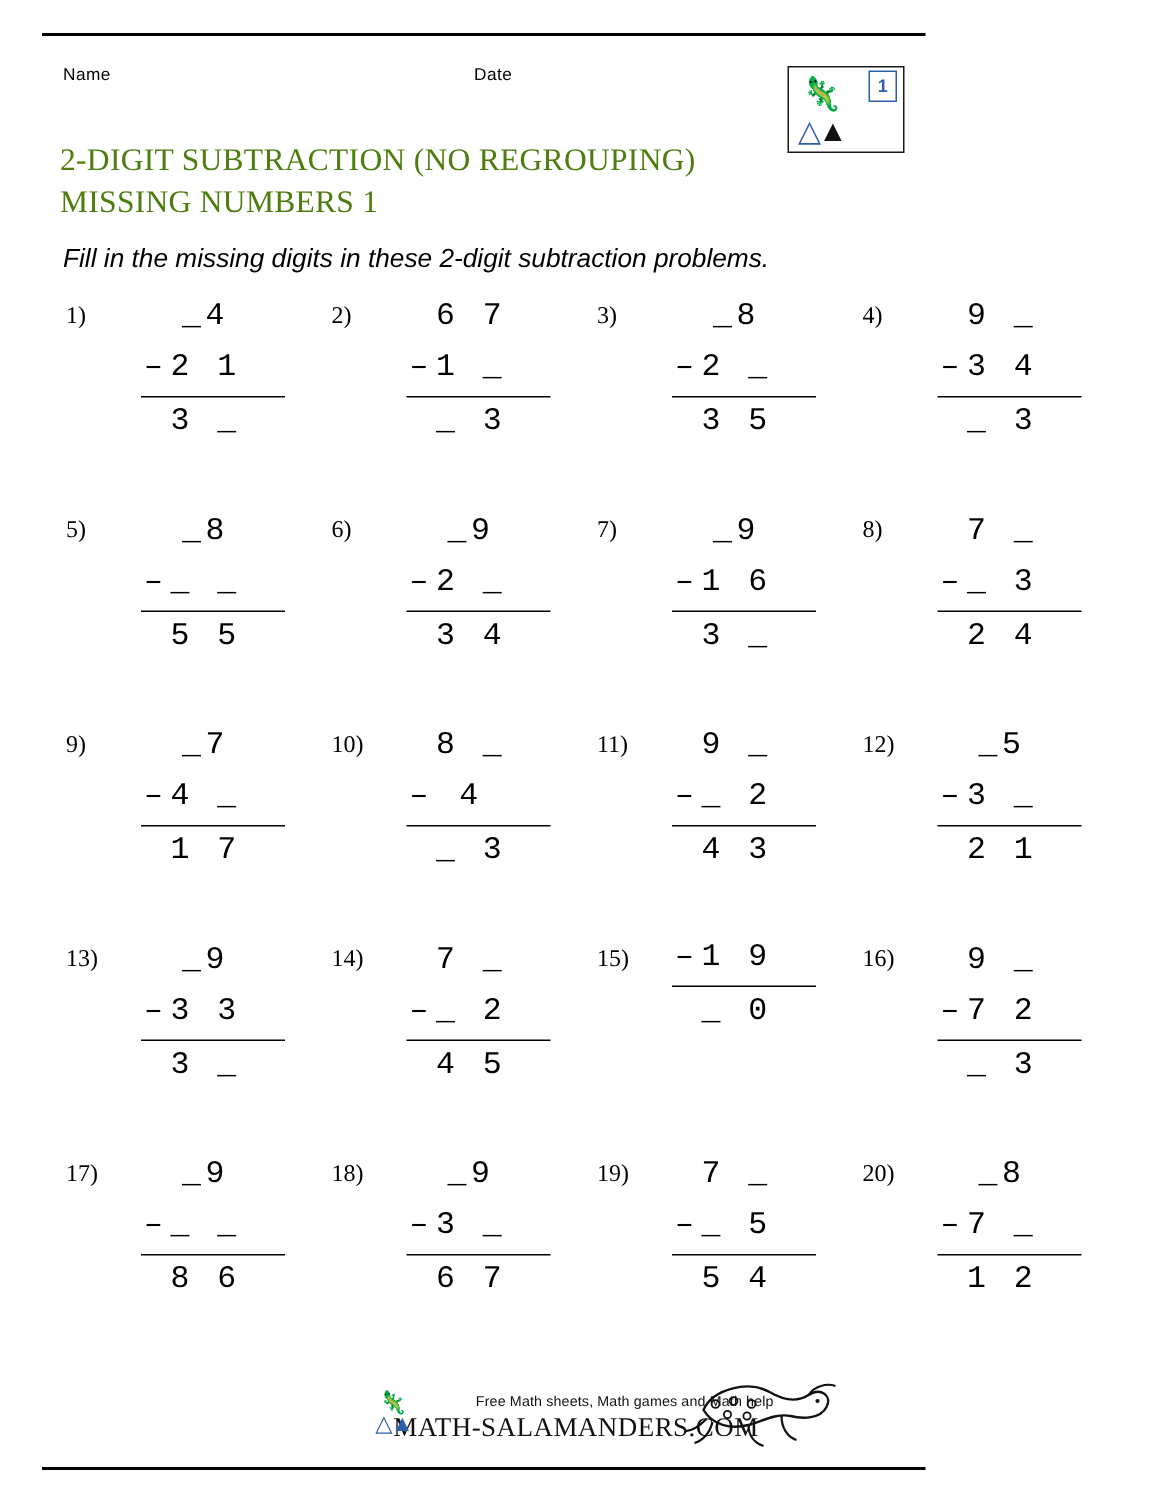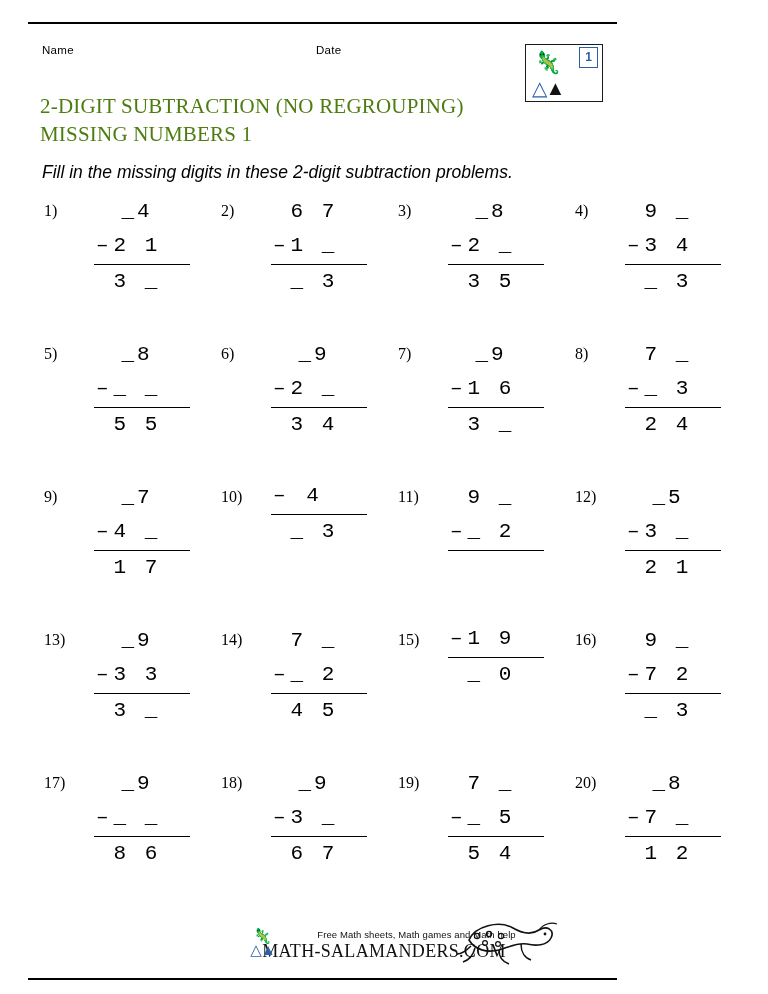--- a/index.html
+++ b/index.html
@@ -320,29 +320,31 @@
         <div class="qnum">9)</div>
         <div class="problem">
           <div class="prow top">_7</div>
           <div class="prow mid"><span class="op">–</span><span>4 _</span></div>
           <div class="prow ans">1 7</div>
         </div>
       </div>
       <div class="cell">
         <div class="qnum">10)</div>
         <div class="problem">
+          <div class="prow top">8 _</div>
           <div class="prow mid"><span class="op">–</span><span>4</span></div>
           <div class="prow ans">_ 3</div>
         </div>
       </div>
       <div class="cell">
         <div class="qnum">11)</div>
         <div class="problem">
           <div class="prow top">9 _</div>
           <div class="prow mid"><span class="op">–</span><span>_ 2</span></div>
+          <div class="prow ans">4 3</div>
         </div>
       </div>
       <div class="cell">
         <div class="qnum">12)</div>
         <div class="problem">
           <div class="prow top">_5</div>
           <div class="prow mid"><span class="op">–</span><span>3 _</span></div>
           <div class="prow ans">2 1</div>
         </div>
       </div>

